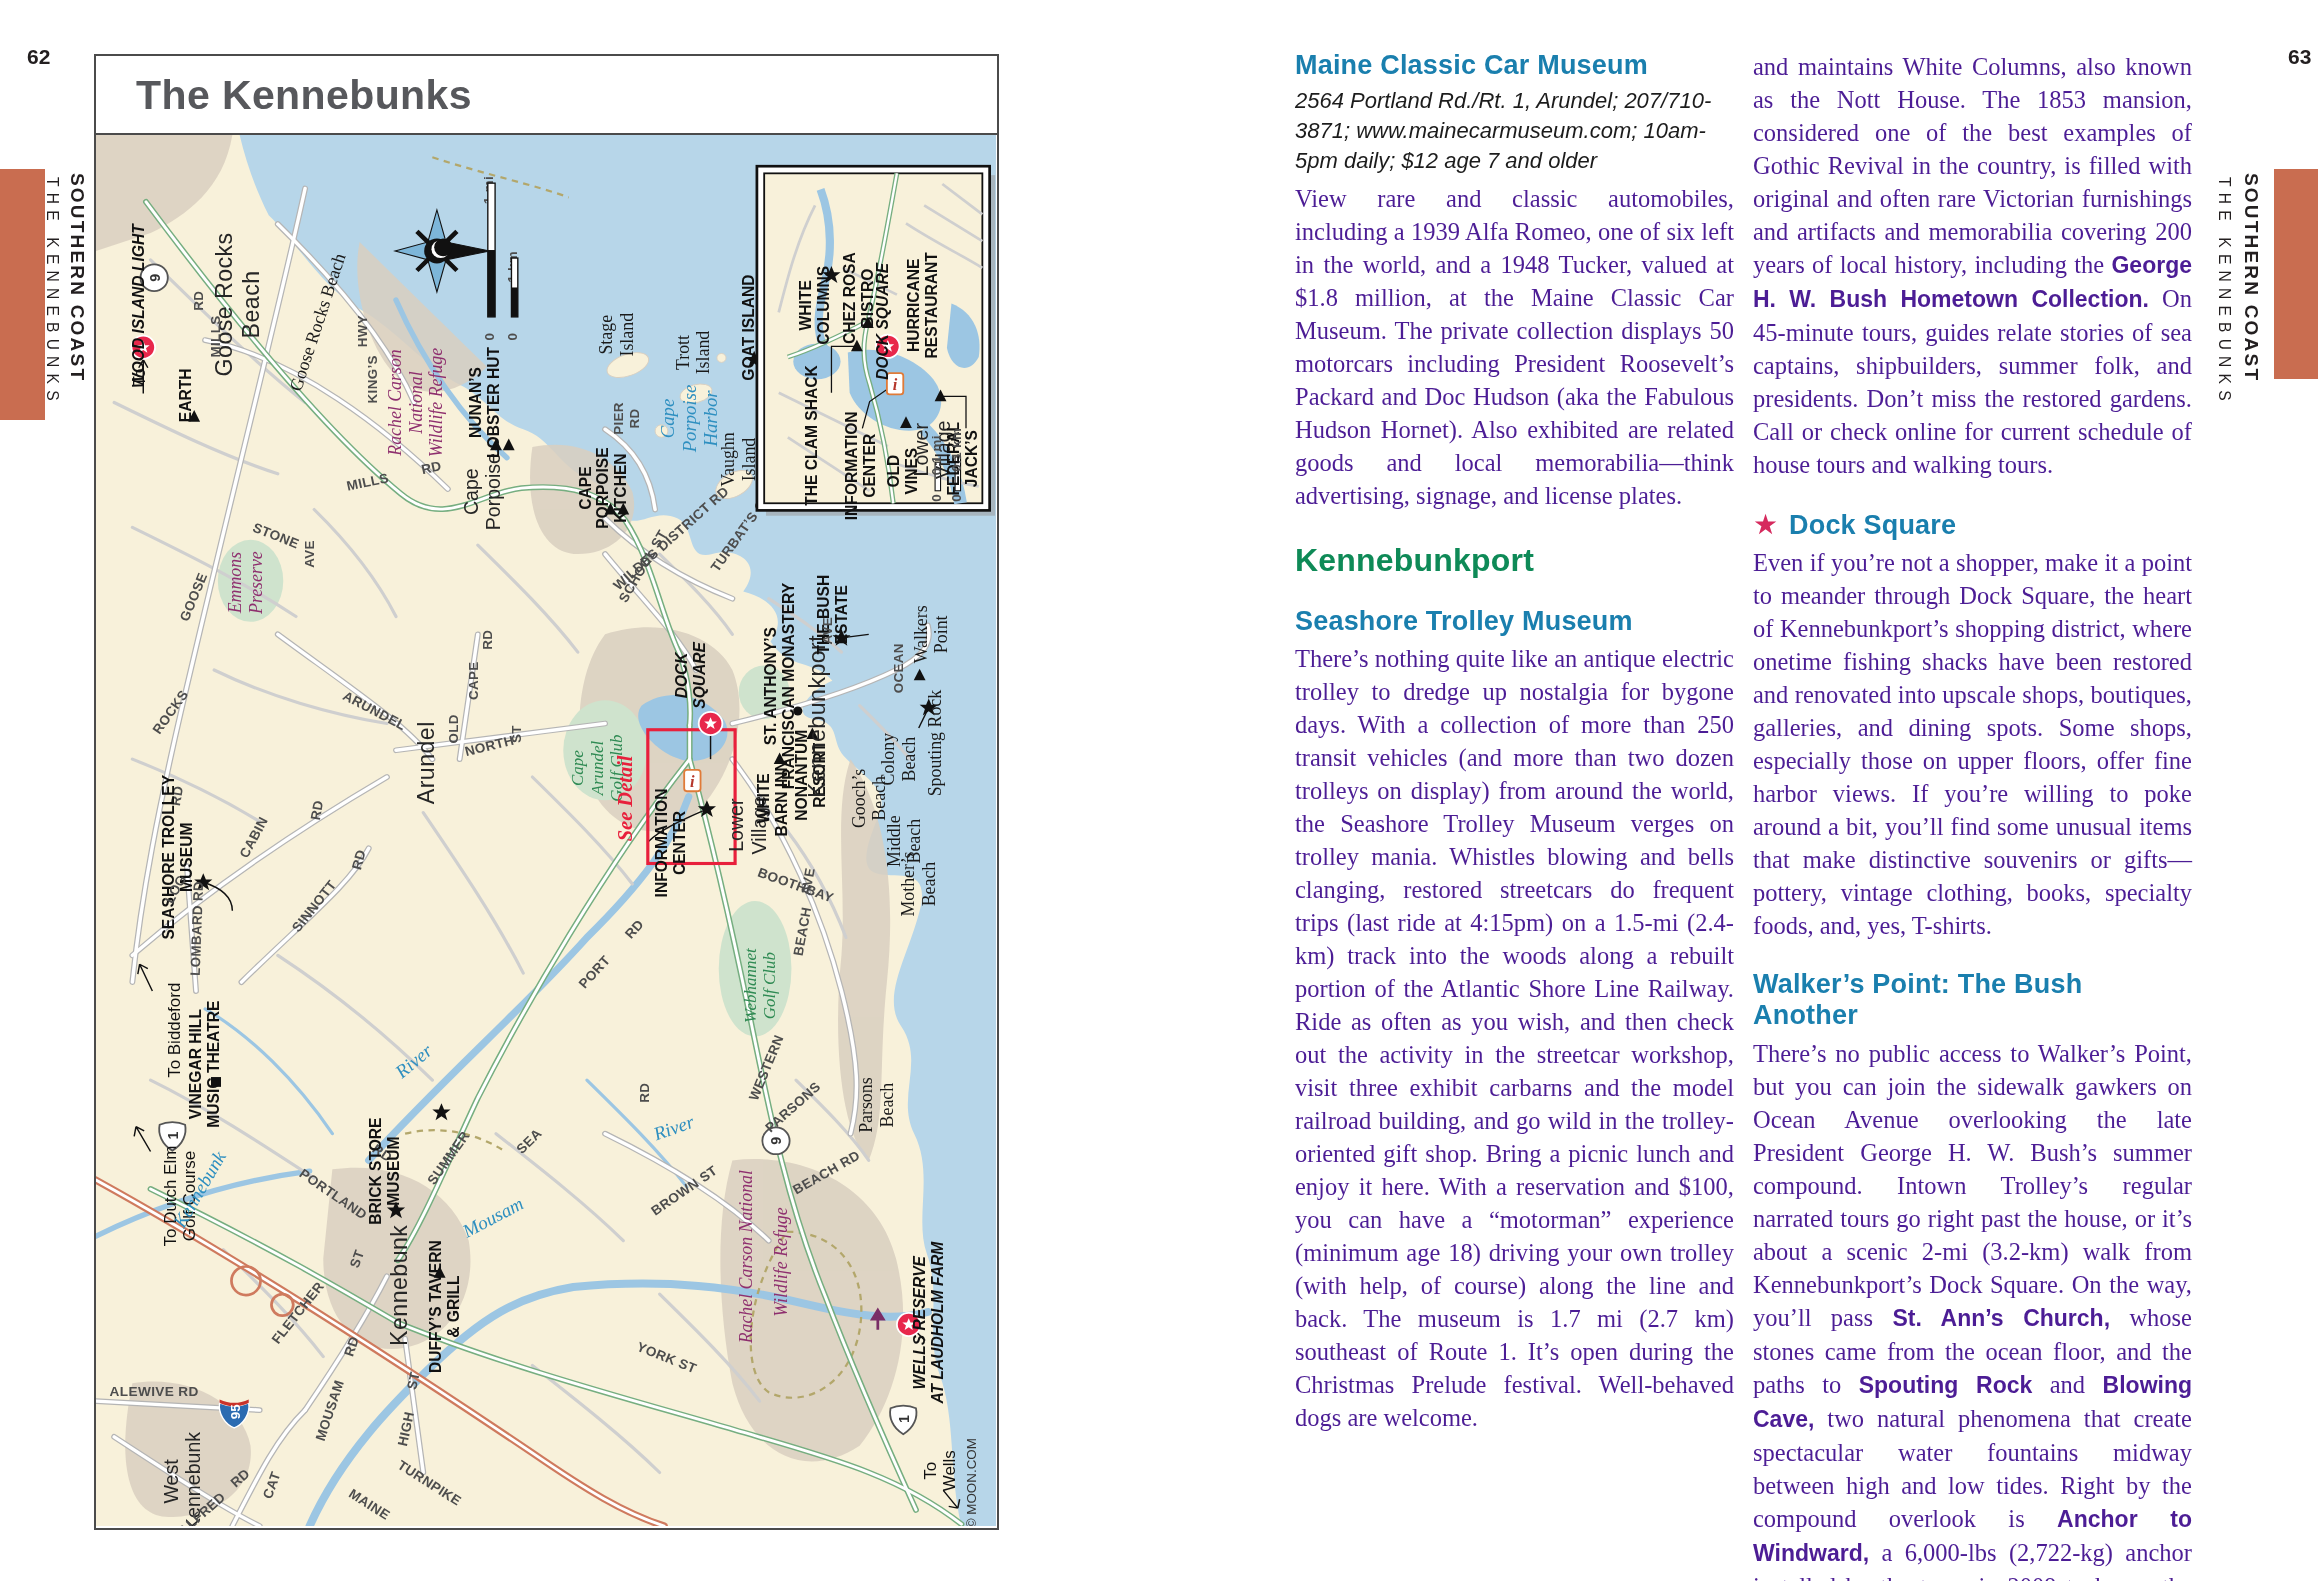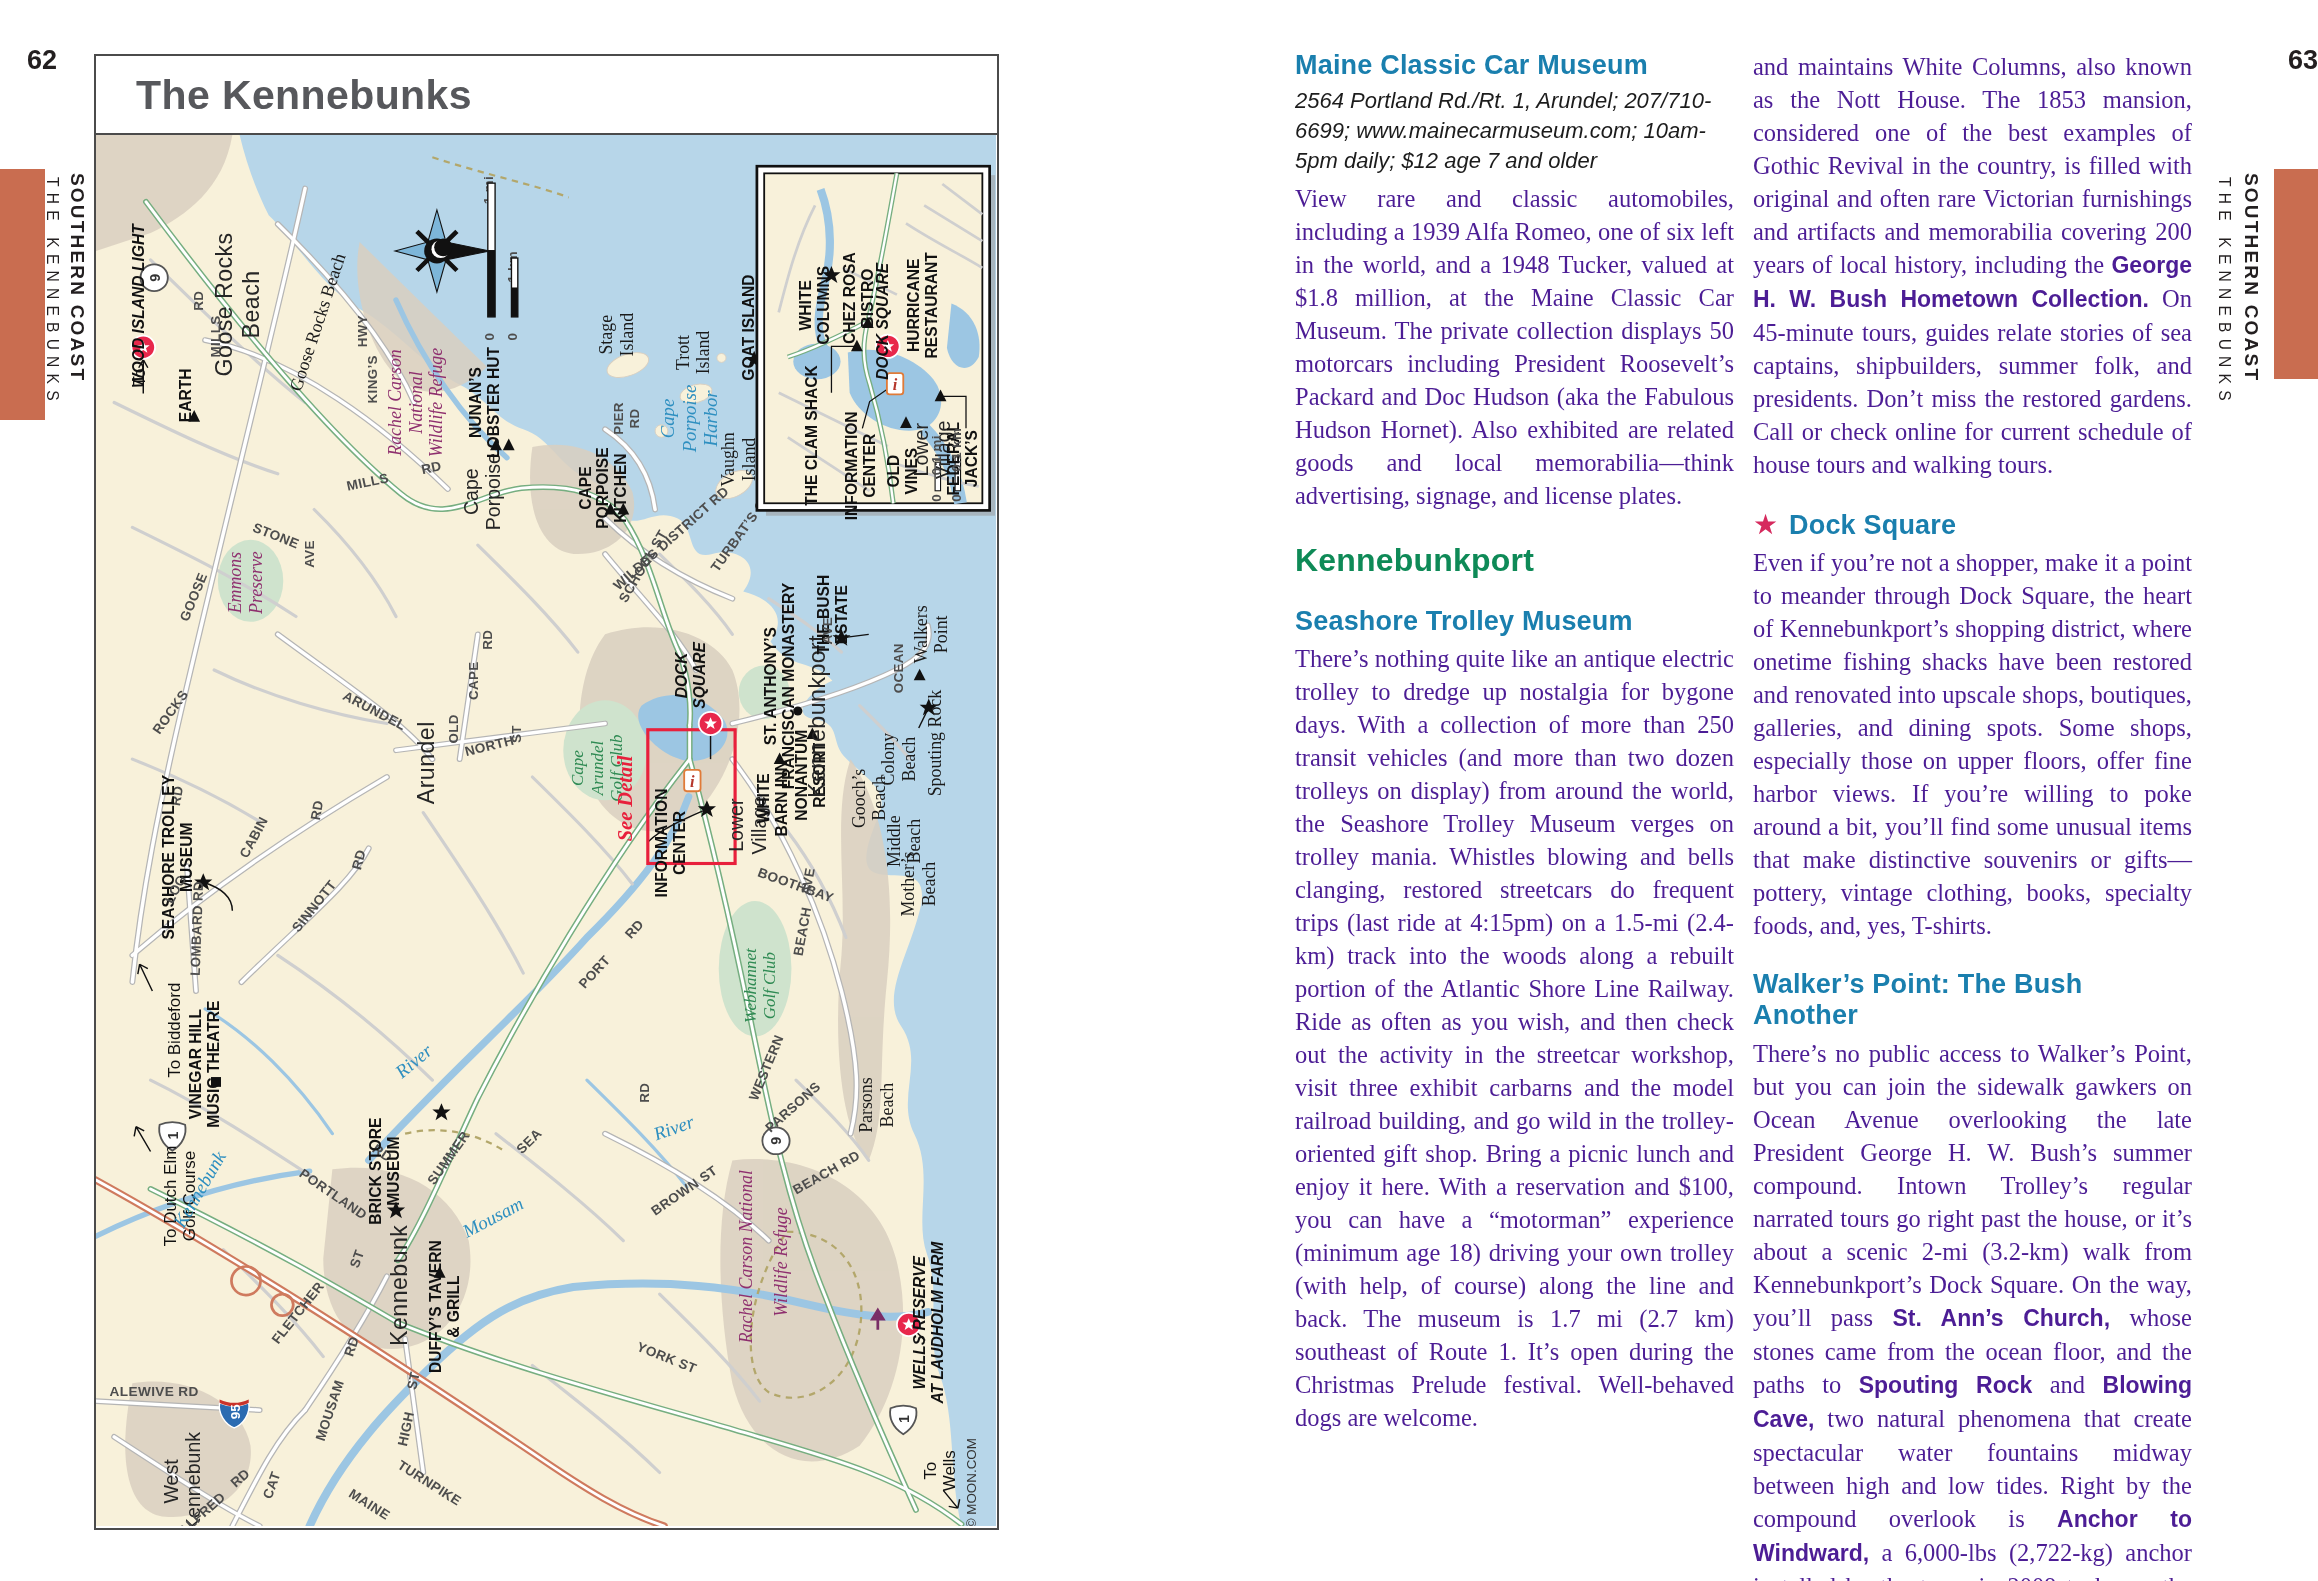--- a/index.html
+++ b/index.html
@@ -1,19 +1,19 @@
 <!DOCTYPE html>
 <html style="font-size:14.3px"><head>
 <meta charset="utf-8">
 <style>
   html,body{margin:0;padding:0;background:#ffffff;}
   #spread{position:relative;width:2319px;height:1581px;background:#fff;overflow:hidden;
           font-family:"Liberation Sans",sans-serif;}
   .pagenum{position:absolute;font-family:"Liberation Sans",sans-serif;font-weight:700;
-           font-size:27px;color:#231f20;text-align:center;}
+           font-size:21px;color:#231f20;text-align:center;}
   
   .vt{position:absolute;writing-mode:vertical-rl;text-orientation:mixed;white-space:nowrap;
       font-family:"Liberation Sans",sans-serif;color:#231f20;}
   .vt-bold{font-weight:800;font-size:19px;letter-spacing:2.2px;}
   .vt-light{font-weight:400;font-size:15.6px;letter-spacing:6.2px;}
   .tabblock{position:absolute;background:#c96d50;}
   
   #mapbox{position:absolute;left:94px;top:54px;width:905px;height:1476px;
           border:2.7px solid #4b4b4b;background:#fff;box-sizing:border-box;}
   #maptitlebar{position:absolute;left:0;top:0;width:100%;height:79px;background:#fff;
@@ -507,21 +507,21 @@
             <text class="rd" text-anchor="middle" transform="translate(198,320) rotate(-90)"><tspan x="0" dy="0">0.1 mi</tspan></text>
             <text class="rd" text-anchor="middle" transform="translate(220,368) rotate(-90)"><tspan x="0" dy="0">0</tspan></text>
             <text class="rd" text-anchor="middle" transform="translate(220,314) rotate(-90)"><tspan x="0" dy="0">0.1 km</tspan></text>
           </g>
       </g>
     </svg>
   </div>
 
   <div class="col" id="col1">
       <div class="h3">Maine Classic Car Museum</div>
-      <div class="details">2564 Portland Rd./Rt. 1, Arundel; 207/710-6699; www.mainecarmuseum.com; 10am-5pm daily; $12 age 7 and older</div>
+      <div class="details">2564 Portland Rd./Rt. 1, Arundel; 207/710-3871; www.mainecarmuseum.com; 10am-5pm daily; $12 age 7 and older</div>
       <p class="body"><span>View rare and classic automobiles, including a 1939 Alfa Romeo, one of six left in the world, and a 1948 Tucker, valued at $1.8 million, at the Maine Classic Car Museum. The private collection displays 50 motorcars including President Roosevelt’s Packard and Doc Hudson (aka the Fabulous Hudson Hornet). Also exhibited are related goods and local memorabilia—think advertising, signage, and license plates.</span></p>
       <div class="h2">Kennebunkport</div>
       <div class="h3">Seashore Trolley Museum</div>
       <p class="body"><span>There’s nothing quite like an antique electric trolley to dredge up nostalgia for bygone days. With a collection of more than 250 transit vehicles (and more than two dozen trolleys on display) from around the world, the Seashore Trolley Museum verges on trolley mania. Whistles blowing and bells clanging, restored streetcars do frequent trips (last ride at 4:15pm) on a 1.5-mi (2.4-km) track into the woods along a rebuilt portion of the Atlantic Shore Line Railway. Ride as often as you wish, and then check out the activity in the streetcar workshop, visit three exhibit carbarns and the model railroad building, and go wild in the trolley-oriented gift shop. Bring a picnic lunch and enjoy it here. With a reservation and $100, you can have a “motorman” experience (minimum age 18) driving your own trolley (with help, of course) along the line and back. The museum is 1.7 mi (2.7 km) southeast of Route 1. It’s open during the Christmas Prelude festival. Well-behaved dogs are welcome.</span></p>
     </div>
   <div class="col" id="col2">
       <p class="body"><span>and maintains White Columns, also known as the Nott House. The 1853 mansion, considered one of the best examples of Gothic Revival in the country, is filled with original and often rare Victorian furnishings and artifacts and memorabilia covering 200 years of local history, including the </span><span class="kw">George H. W. Bush Hometown Collection.</span><span> On 45-minute tours, guides relate stories of sea captains, shipbuilders, summer folk, and presidents. Don’t miss the restored gardens. Call or check online for current schedule of house tours and walking tours.</span></p>
       <div class="h3"><span class="star">★</span>Dock Square</div>
       <p class="body"><span>Even if you’re not a shopper, make it a point to meander through Dock Square, the heart of Kennebunkport’s shopping district, where onetime fishing shacks have been restored and renovated into upscale shops, boutiques, galleries, and dining spots. Some shops, especially those on upper floors, offer fine harbor views. If you’re willing to poke around a bit, you’ll find some unusual items that make distinctive souvenirs or gifts—pottery, vintage clothing, books, specialty foods, and, yes, T-shirts.</span></p>
       <div class="h3">Walker’s Point: The Bush Another</div>

